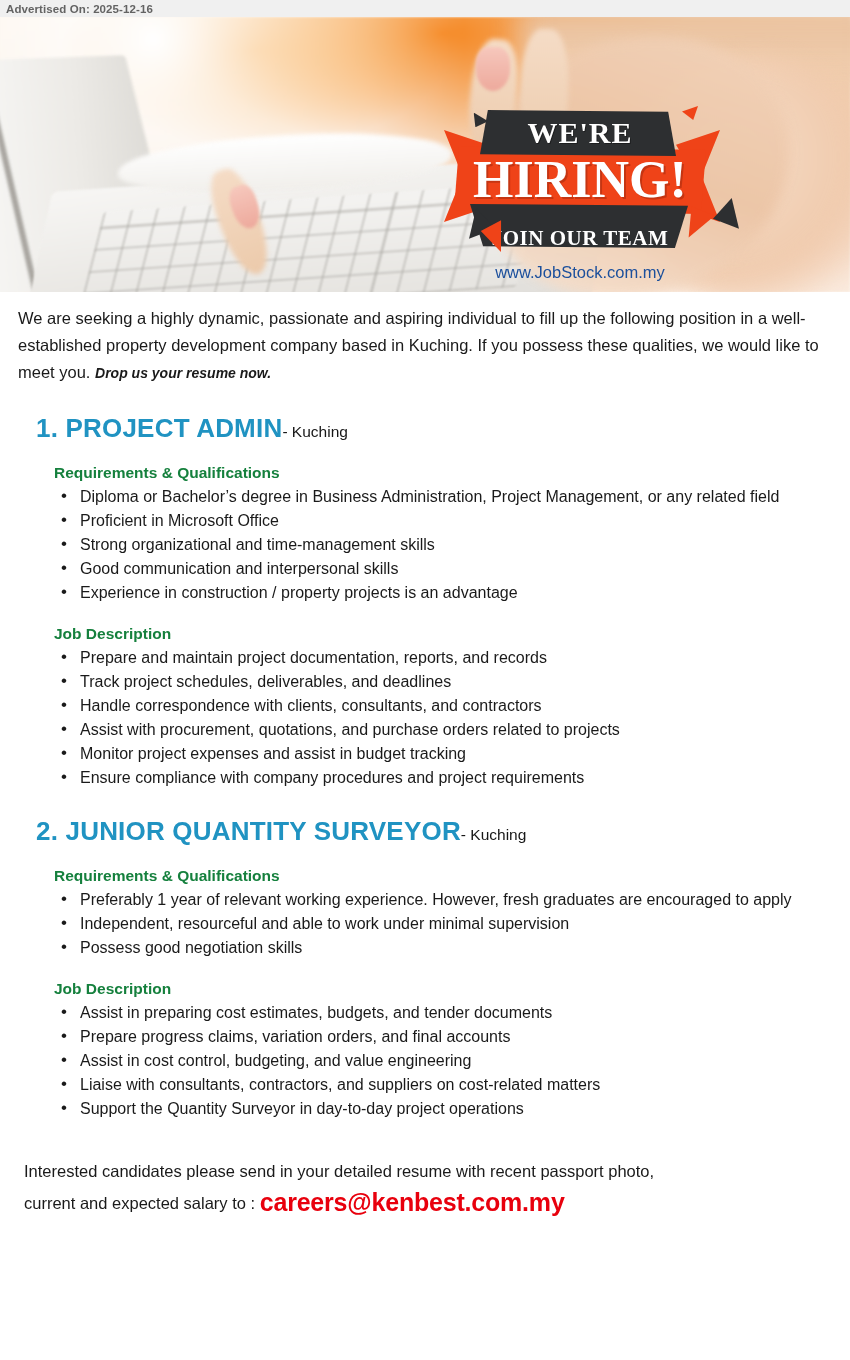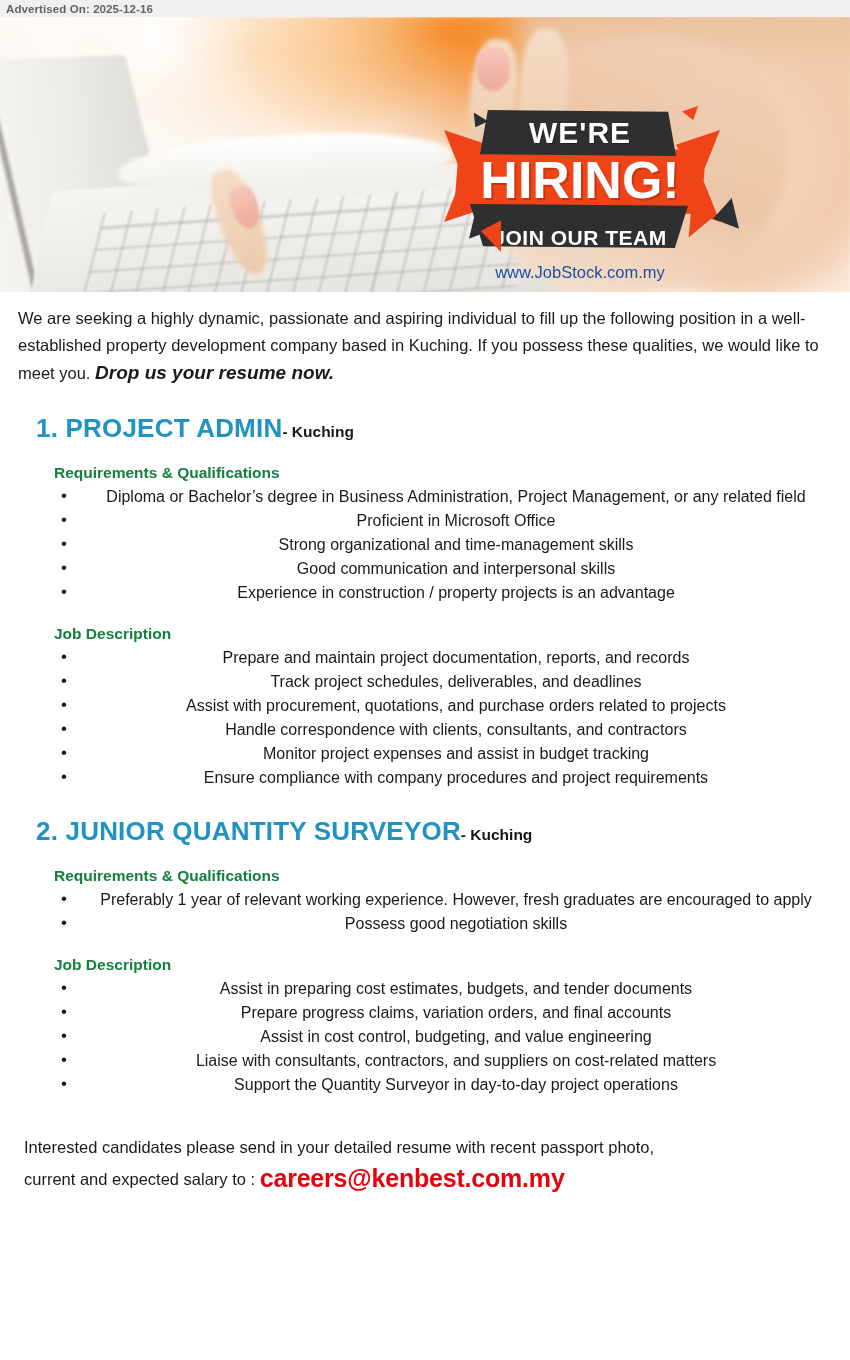--- a/index.html
+++ b/index.html
@@ -185,21 +185,21 @@
   }
   .plaque.bottom {
     left: 40px; top: 112px;
     width: 218px; height: 44px;
     clip-path: polygon(0 0, 100% 4%, 94% 100%, 6% 96%);
   }
   .logo-text {
     position: absolute;
     width: 100%;
     text-align: center;
-    font-family: Liberation Sans, sans-serif;
+    font-family: Liberation Serif, serif;
     font-weight: bold;
     color: #ffffff;
     letter-spacing: 1px;
     white-space: nowrap;
   }
   .t-were {
     left: 0; top: 24px;
     font-size: 30px;
     text-shadow: 1px 1px 0 rgba(0,0,0,.35);
   }
@@ -279,36 +279,36 @@
   }
   .intro {
     margin-top: 13px;
     font-size: 16.5px;
     line-height: 27px;
     color: #1a1a1a;
   }
   .intro .cta {
     font-weight: bold;
     font-style: italic;
-    font-size: 19px;
+    font-size: 14px;
   }
 
   .job-title {
     margin-top: 26px;
     margin-left: 18px;
     color: #2093c2;
     font-size: 26px;
     font-weight: bold;
     letter-spacing: .2px;
     white-space: nowrap;
   }
   .job-title .loc {
     color: #171717;
     font-size: 15.5px;
-    font-weight: bold;
+    font-weight: normal;
     letter-spacing: 0;
   }
   .section {
     margin-left: 36px;
     margin-top: 20px;
   }
   .section-heading {
     font-size: 15.5px;
     font-weight: bold;
     color: #15803d;
@@ -319,21 +319,20 @@
     margin: 0;
     padding: 0;
   }
   ul.bullets li {
     position: relative;
     padding-left: 26px;
     font-size: 16px;
     line-height: 24px;
     color: #1a1a1a;
     max-width: 790px;
-    text-align: center;
   }
   ul.bullets li::before {
     content: "\2022";
     position: absolute;
     left: 7px;
     top: -1px;
     font-size: 17px;
     color: #1a1a1a;
   }
 
@@ -413,35 +412,36 @@
         <li>Good communication and interpersonal skills</li>
         <li>Experience in construction / property projects is an advantage</li>
       </ul>
     </div>
 
     <div class="section">
       <div class="section-heading">Job Description</div>
       <ul class="bullets">
         <li>Prepare and maintain project documentation, reports, and records</li>
         <li>Track project schedules, deliverables, and deadlines</li>
+        <li>Handle correspondence with clients, consultants, and contractors</li>
         <li>Assist with procurement, quotations, and purchase orders related to projects</li>
-        <li>Handle correspondence with clients, consultants, and contractors</li>
         <li>Monitor project expenses and assist in budget tracking</li>
         <li>Ensure compliance with company procedures and project requirements</li>
       </ul>
     </div>
   </div>
 
   <div>
     <div class="job-title"><span>2. JUNIOR QUANTITY SURVEYOR</span><span class="loc">- Kuching</span></div>
 
     <div class="section">
       <div class="section-heading">Requirements &amp; Qualifications</div>
       <ul class="bullets">
         <li>Preferably 1 year of relevant working experience. However,  fresh graduates are encouraged to apply</li>
+        <li>Independent, resourceful and able to work under minimal supervision</li>
         <li>Possess good negotiation skills</li>
       </ul>
     </div>
 
     <div class="section">
       <div class="section-heading">Job Description</div>
       <ul class="bullets">
         <li>Assist in preparing cost estimates, budgets, and tender documents</li>
         <li>Prepare progress claims, variation orders, and final accounts</li>
         <li>Assist in cost control, budgeting, and value engineering</li>

